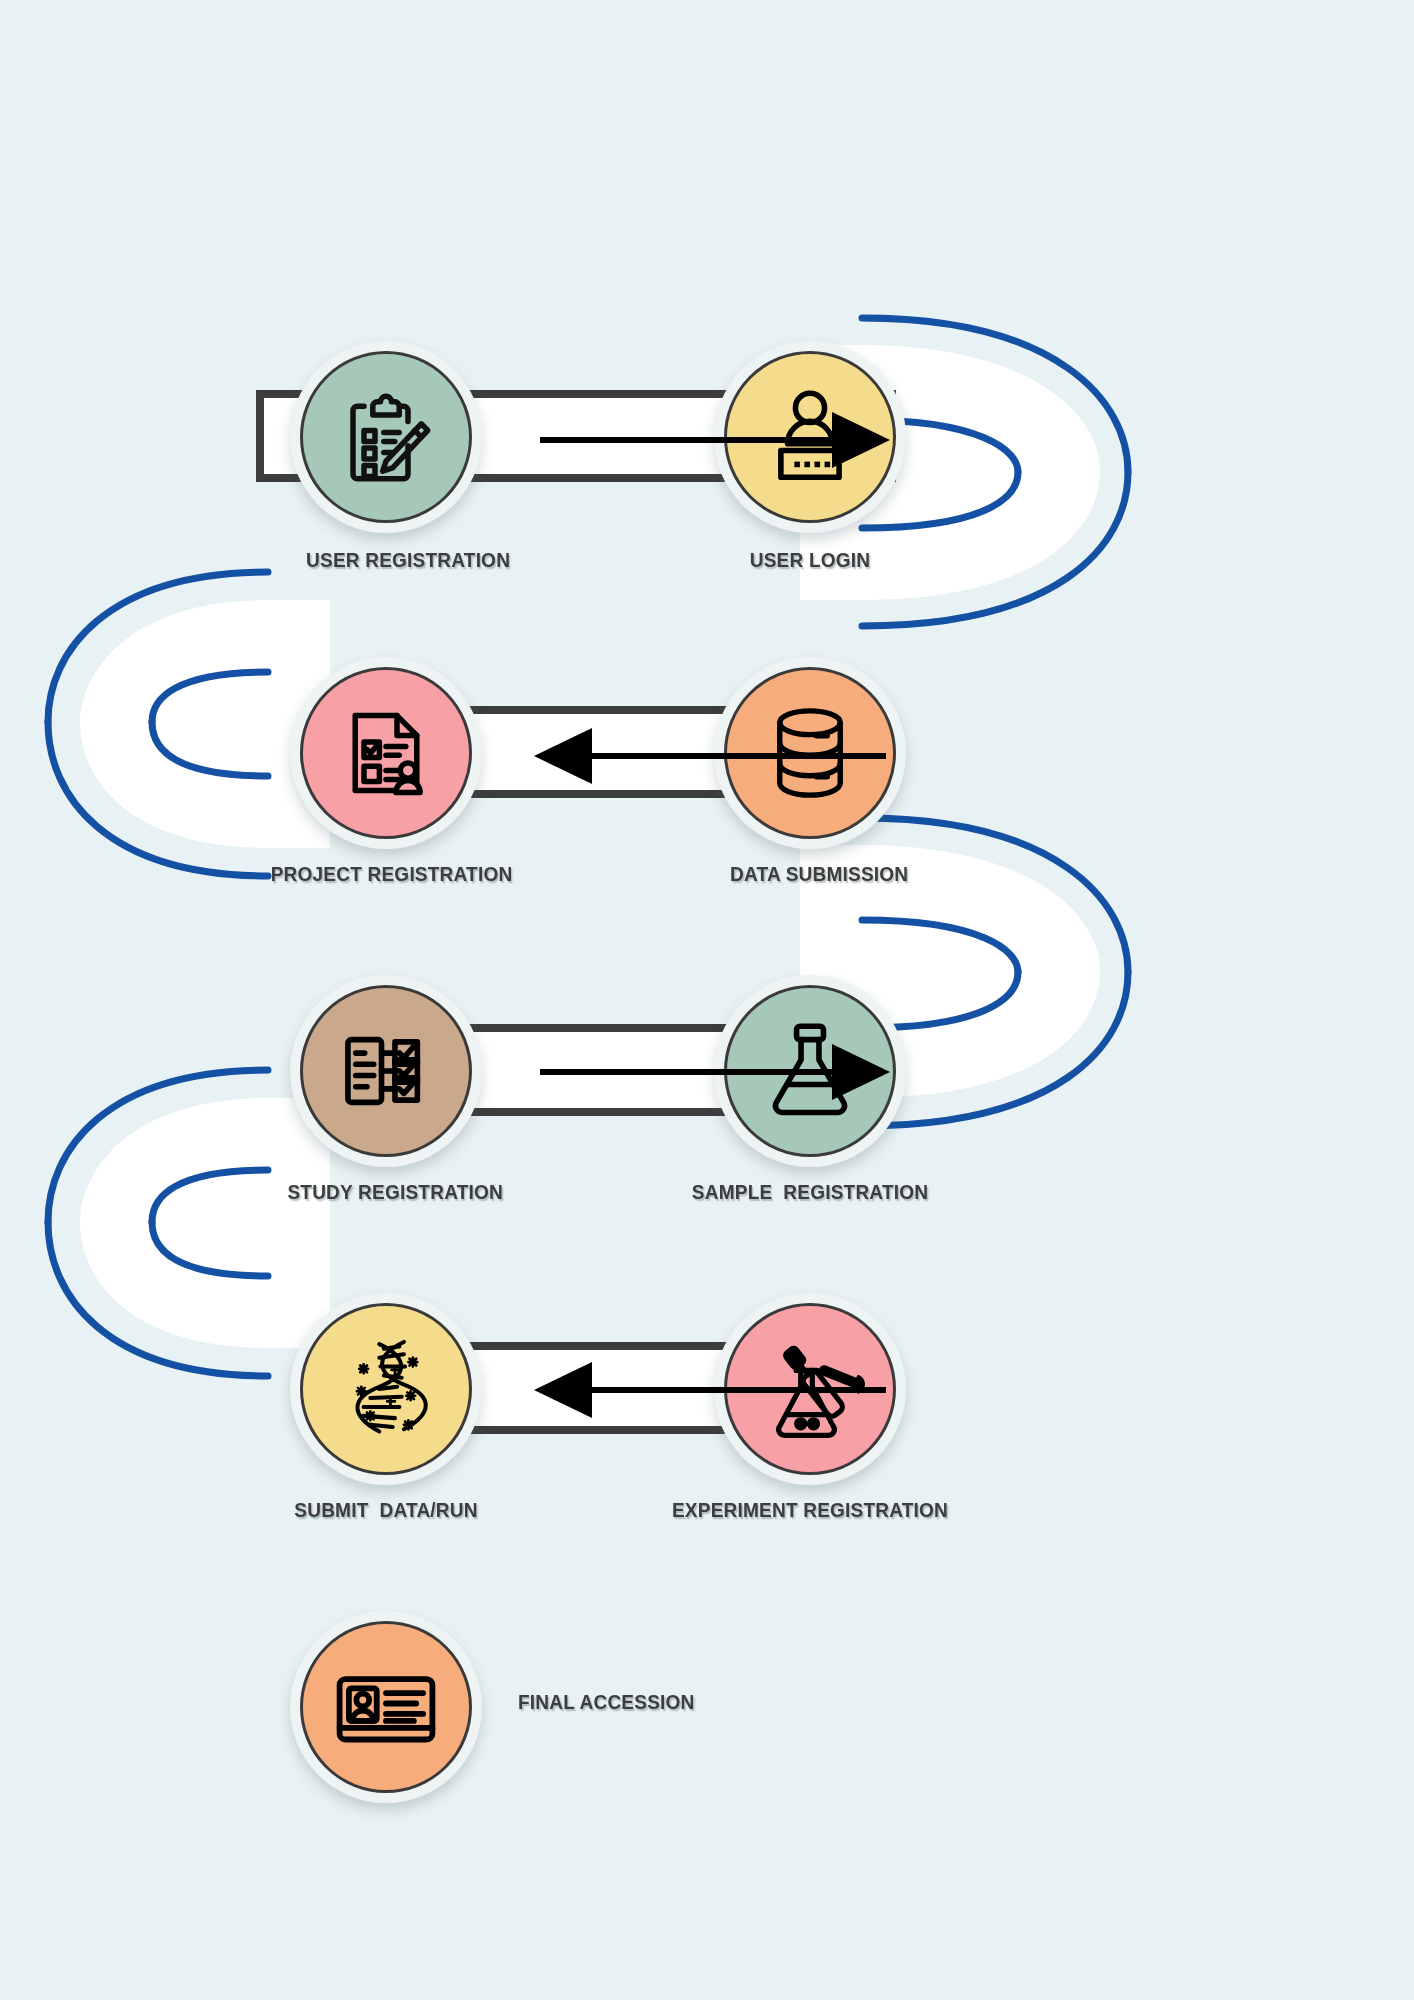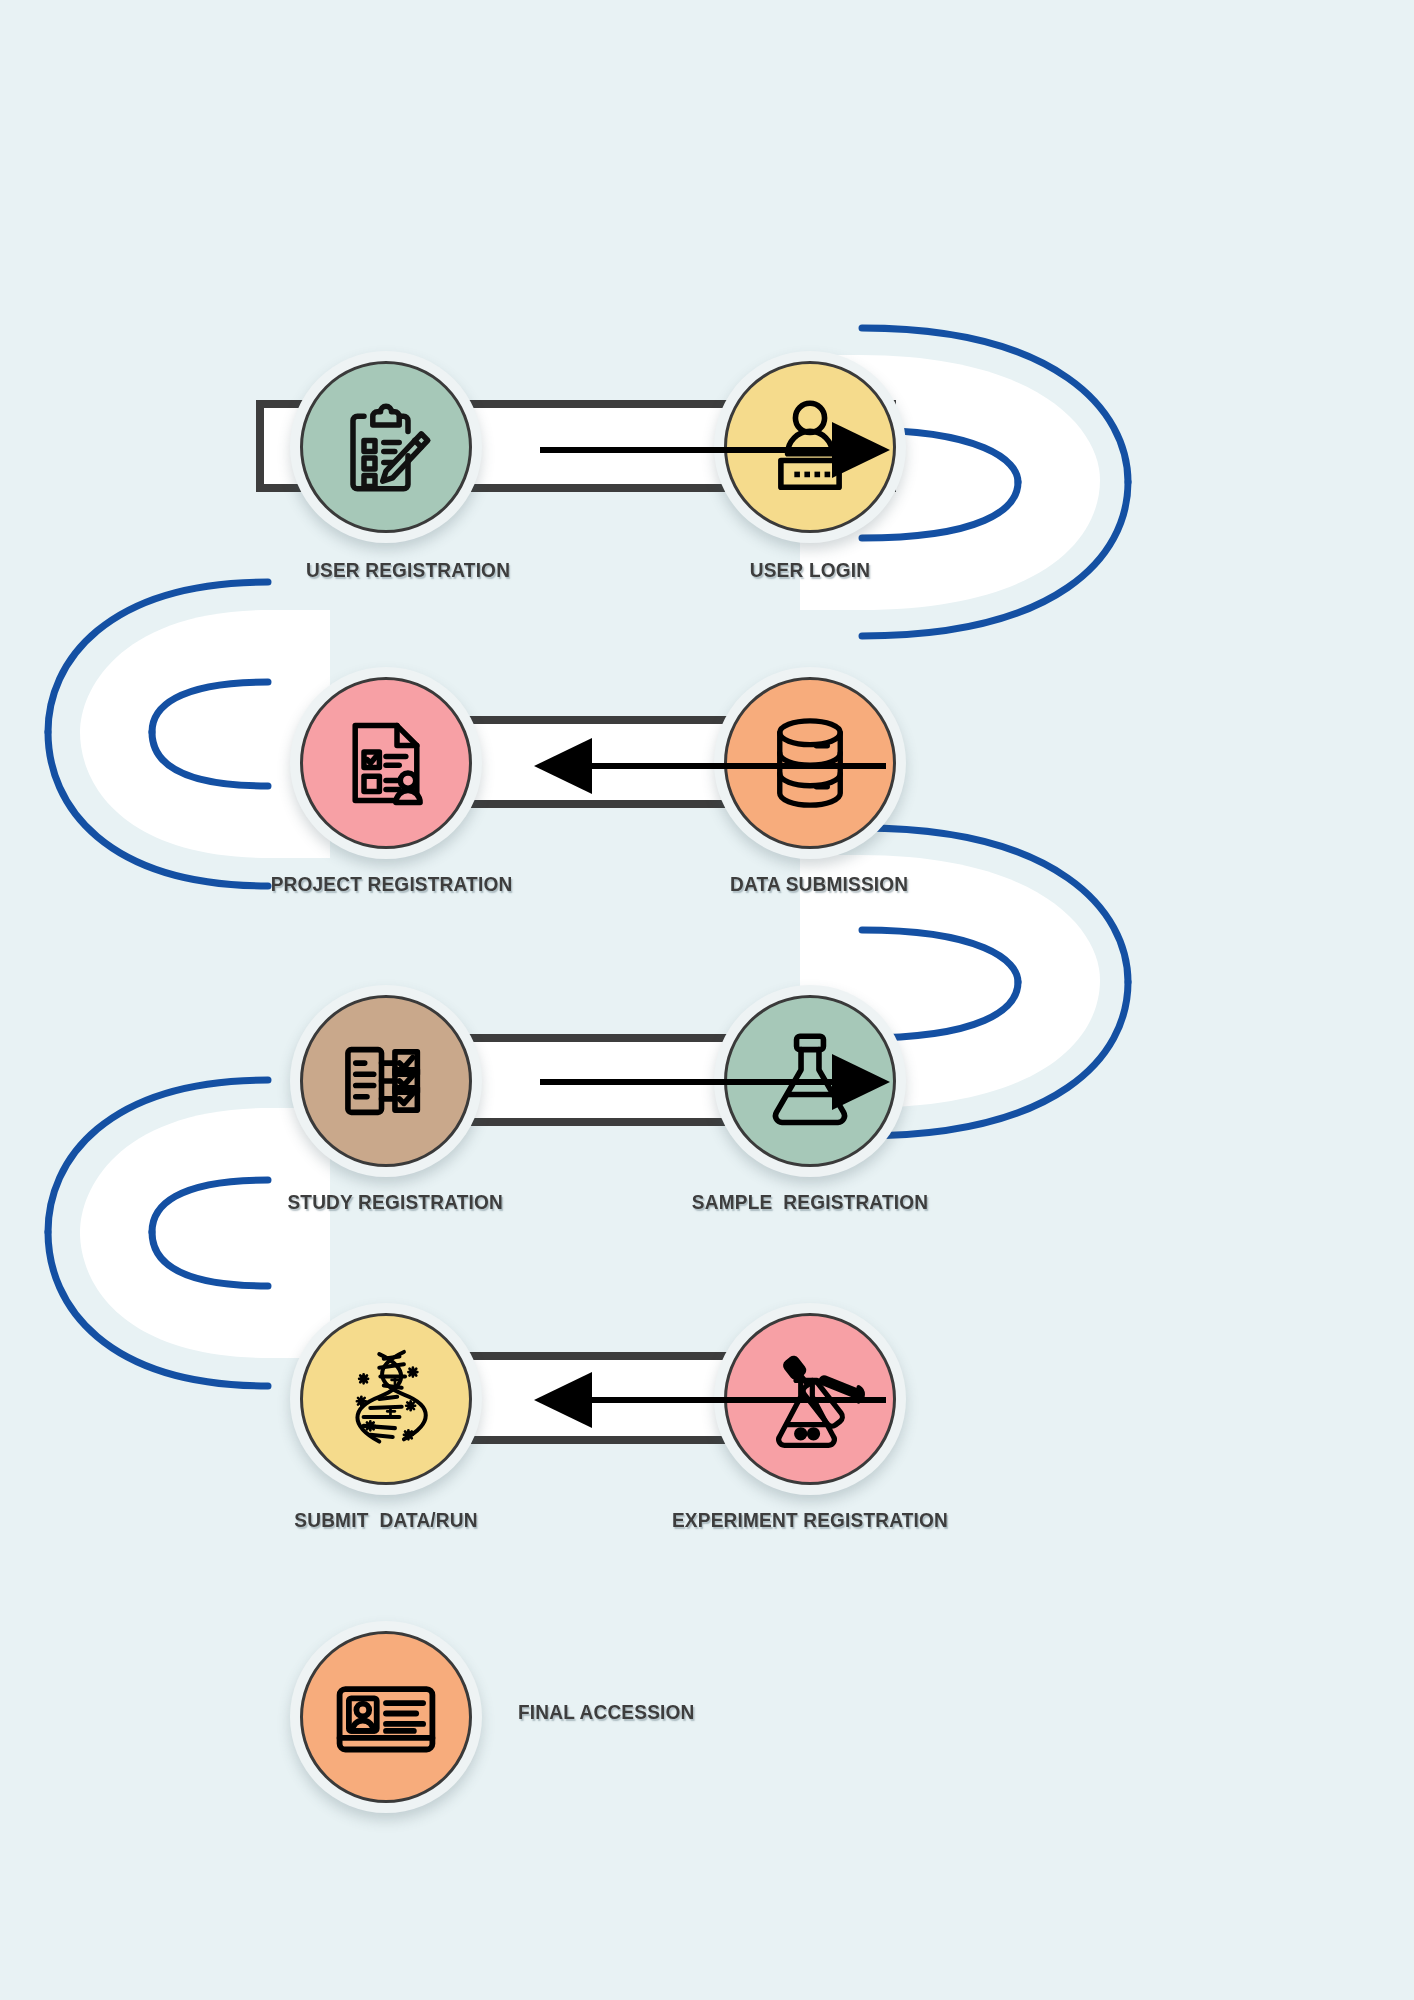--- a/index.html
+++ b/index.html
@@ -4,21 +4,21 @@
 <title>Workflow Diagram</title>
 <style>
   html,body{margin:0;padding:0;}
   body{
     width:1414px;height:2000px;
     background:#e8f2f4;
     font-family:"Liberation Sans","DejaVu Sans",sans-serif;
     overflow:hidden;
     position:relative;
   }
-  #stage{position:absolute;left:0;top:10px;width:1414px;height:1404px;}
+  #stage{position:absolute;left:0;top:0;width:1414px;height:1404px;}
 
   
   svg.layer{position:absolute;left:0;top:0;width:1414px;height:2000px;overflow:visible;}
   #curves{z-index:1;}
   #pipes{z-index:2;}
   #arrows{z-index:5;}
 
   
   .node{
     position:absolute;

